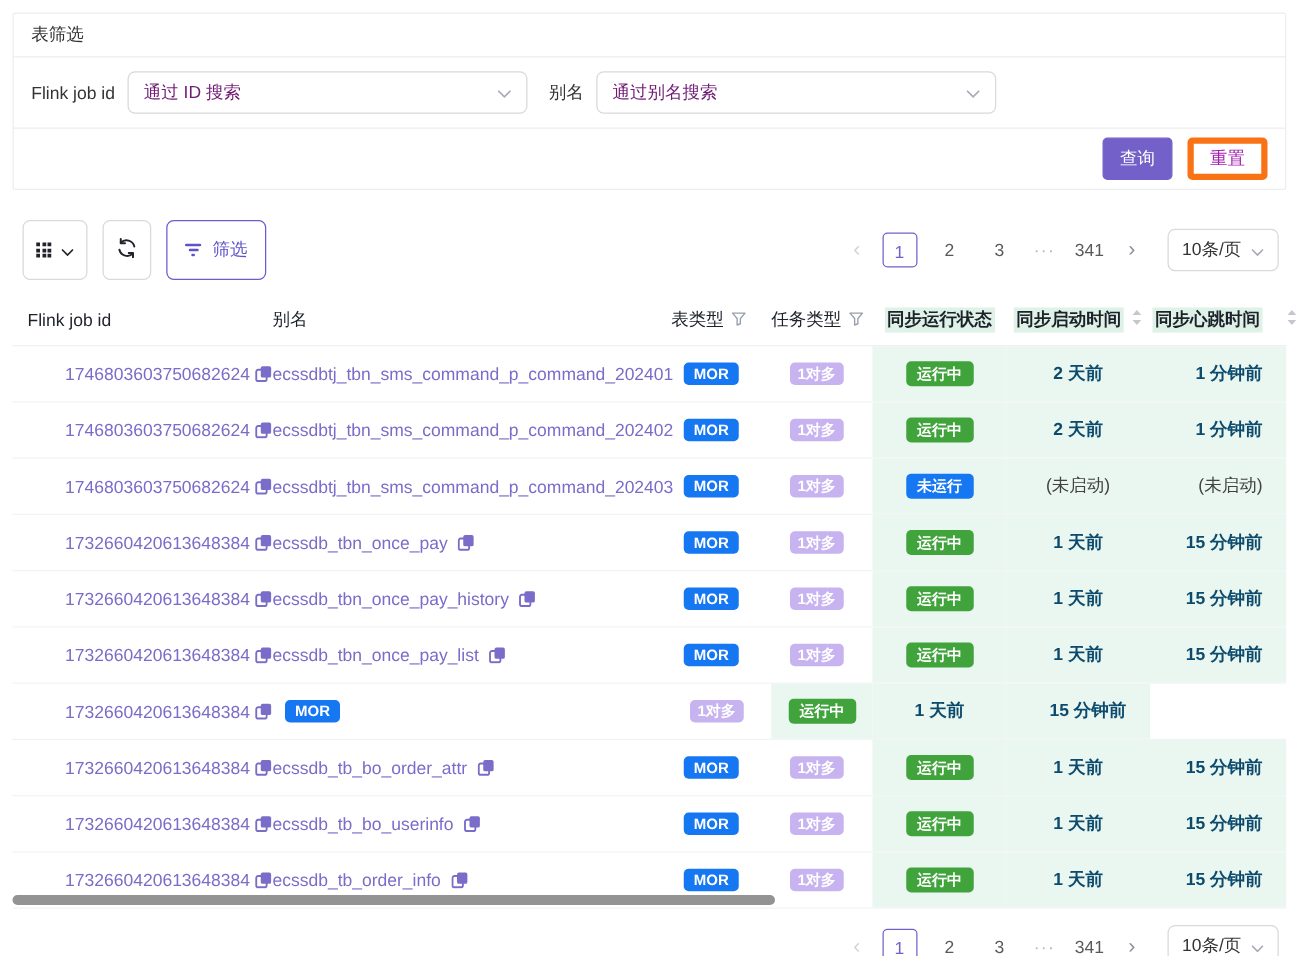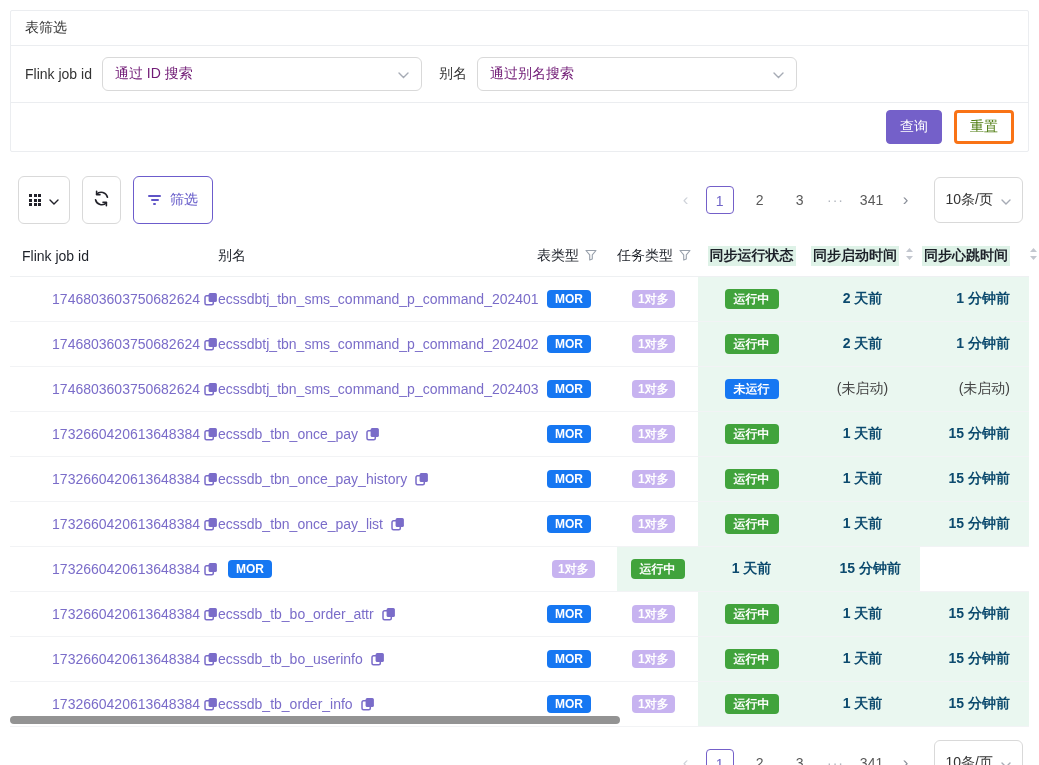--- a/index.html
+++ b/index.html
@@ -10,21 +10,21 @@
   .fc-head { padding:8px 14px; border-bottom:1px solid #ebedf0; color:#333; }
   .fc-body { display:flex; align-items:center; padding:11px 14px; }
   .fc-label { color:#333; margin-right:10px; white-space:nowrap; }
   .fc-label.second { margin-left:17px; }
   .select-box { width:320px; height:34px; border:1px solid #d9d9d9; border-radius:6px; background:#fff;
                 display:flex; align-items:center; justify-content:space-between; padding:0 12px; cursor:pointer; }
   .placeholder { color:#701a75; }
   .fc-foot { border-top:1px solid #ebedf0; padding:7px 14px; display:flex; justify-content:flex-end; gap:12px; align-items:center; }
   .btn { height:34px; padding:0 13px; border-radius:4px; font-size:14px; cursor:pointer; display:flex; align-items:center; }
   .btn-primary { background:#7460c9; color:#fff; border:1px solid #7460c9; }
-  .btn-default { background:#fff; color:#4d7c0f; border:3px solid #f97316; }
+  .btn-default { background:#fff; color:#a21caf; border:5px solid #f97316; }
 
   
   .toolbar { margin-top:24px; padding:0 16px 0 18px; display:flex; align-items:center; justify-content:space-between; }
   .tb-left { display:flex; align-items:center; }
   .tb-btn { height:48px; background:#fff; border:1px solid #d9d9d9; border-radius:6px; display:flex; align-items:center; justify-content:center; gap:8px; padding:0 10px; cursor:pointer; }
   .tb-btn + .tb-btn { margin-left:12px; }
   .grid9 { width:12px; height:12px; display:grid; grid-template-columns:repeat(3,3px); grid-template-rows:repeat(3,3px); gap:1.5px; }
   .grid9 i { background:#22222a; display:block; }
   .filter-btn { border:1px solid #6c5ccc; color:#5f54c7; gap:9px; padding:0 14px; }
   .flt-lines { display:flex; flex-direction:column; align-items:center; gap:2px; }
@@ -32,21 +32,21 @@
   .flt-lines i:nth-child(1){ width:13px; } .flt-lines i:nth-child(2){ width:8px; } .flt-lines i:nth-child(3){ width:3px; }
 
   
   .pager { display:flex; align-items:center; gap:4px; color:#595959; }
   .pg-arrow { min-width:24px; height:28px; display:flex; align-items:center; justify-content:center; font-size:17px; cursor:pointer; }
   .pg-arrow.disabled { color:#cfd3da; cursor:default; }
   .pg-arrow.on { color:#8a8f99; }
   .pg-num { min-width:28px; height:28px; line-height:28px; text-align:center; border-radius:4px; cursor:pointer; margin:0 4px; }
   .pg-num.active { border:1px solid #7460c9; color:#6f63c8; }
   .pg-dots { min-width:24px; text-align:center; color:#b3b7bf; letter-spacing:1px; margin:0 2px; }
-  .size-select { height:46px; border:1px solid #d9d9d9; border-radius:6px; background:#fff; display:flex; align-items:center; gap:8px; padding:0 11px; margin-left:12px; color:#333; cursor:pointer; }
+  .size-select { height:34px; border:1px solid #d9d9d9; border-radius:6px; background:#fff; display:flex; align-items:center; gap:8px; padding:0 11px; margin-left:12px; color:#333; cursor:pointer; }
 
   
   .table-wrap { margin:11px 10px 0; position:relative; }
   .thead, .trow { display:grid; grid-template-columns:208px 319px 80px 81px 107px 115px 109px; align-items:center; }
   .thead { height:42px; border-bottom:1px solid #eef0f2; color:#1d2129; }
   .th { display:flex; align-items:center; gap:6px; }
   .th.c1 { padding-left:12px; }
   .th.c5, .th.c6 { justify-content:center; }
   .th.c7 { justify-content:flex-end; padding-right:19px; position:relative; }
   .hl { background:#def2e7; padding:1px 2px;font-weight:bold; }

